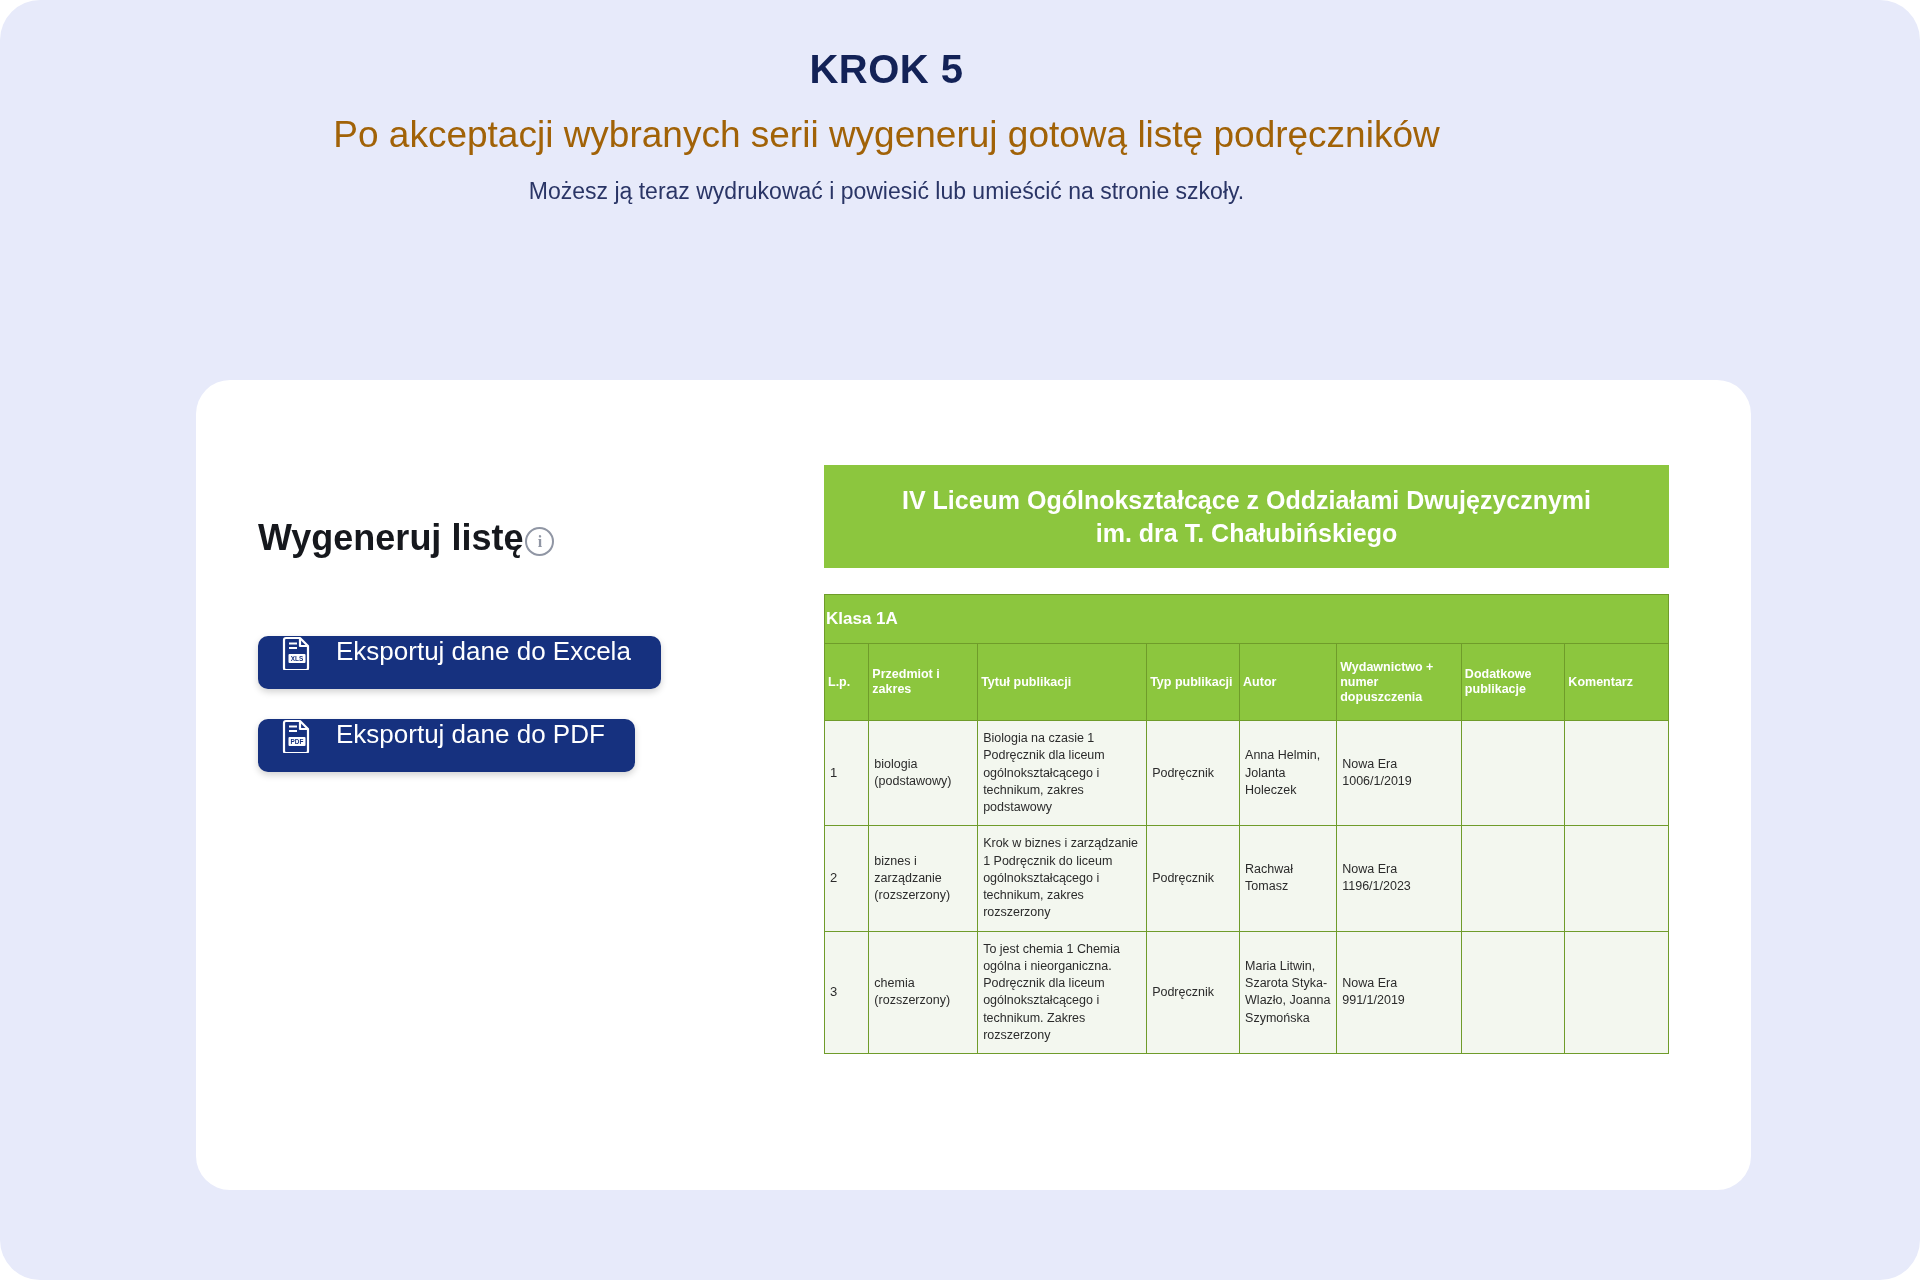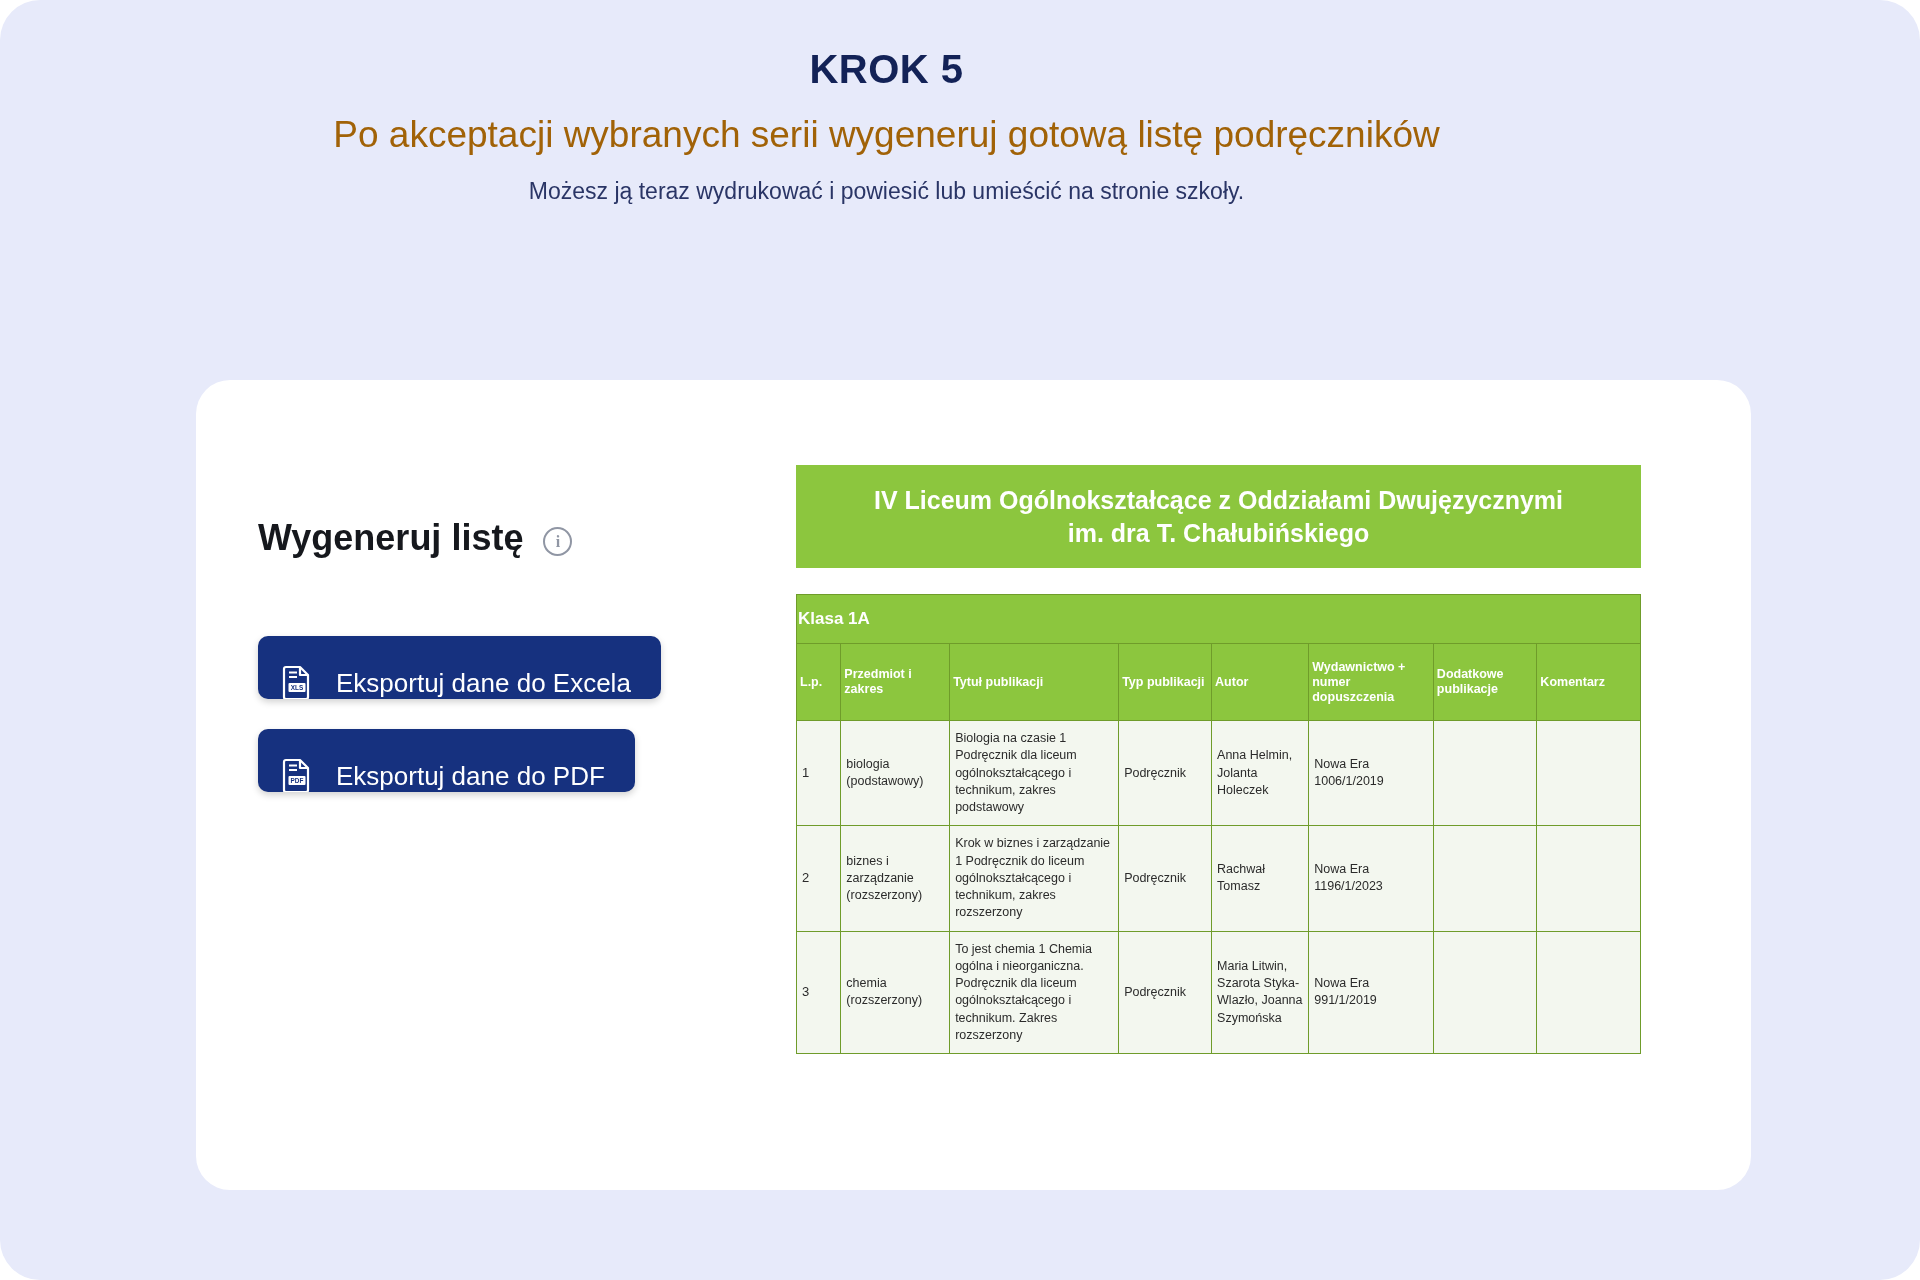--- a/index.html
+++ b/index.html
@@ -71,21 +71,21 @@
   
   .left-col {
     position: absolute;
     left: 62px;
     top: 140px;
     width: 520px;
   }
   .gen-heading-row {
     display: flex;
     align-items: center;
-    gap: 20px;
+    gap: 2px;
   }
   .gen-heading {
     font-size: 36px;
     font-weight: bold;
     color: #16181d;
     line-height: 1;
   }
   .info-icon {
     width: 25px;
     height: 25px;
@@ -97,47 +97,47 @@
     display: inline-flex;
     align-items: center;
     justify-content: center;
     font-family: "Liberation Serif", serif;
     line-height: 1;
     margin-top: 7px;
   }
 
   .btn {
     display: flex;
-    align-items: flex-end;
+    align-items: flex-start;
     background: #16317f;
     border: none;
     border-radius: 10px;
     color: #ffffff;
     font-family: "Liberation Sans", sans-serif;
     font-size: 26px;
-    height: 63px;
+    height: 53px;
     padding: 0 30px 0 22px;
     cursor: pointer;
     box-shadow: 0 3px 7px rgba(0,0,0,0.18);
     white-space: nowrap;
   }
   .btn .btn-label { margin-left: 22px; }
   .btn-excel { margin-top: 80px; }
   .btn-pdf   { margin-top: 30px; }
 
   .file-ico {
     width: 34px;
     height: 34px;
     flex: 0 0 34px;
   }
 
   
   .preview {
     position: absolute;
-    left: 600px;
+    left: 628px;
     top: 85px;
     width: 845px;
   }
   .school-banner {
     background: #8cc63e;
     color: #ffffff;
     font-size: 25px;
     font-weight: bold;
     text-align: center;
     line-height: 1.3;

